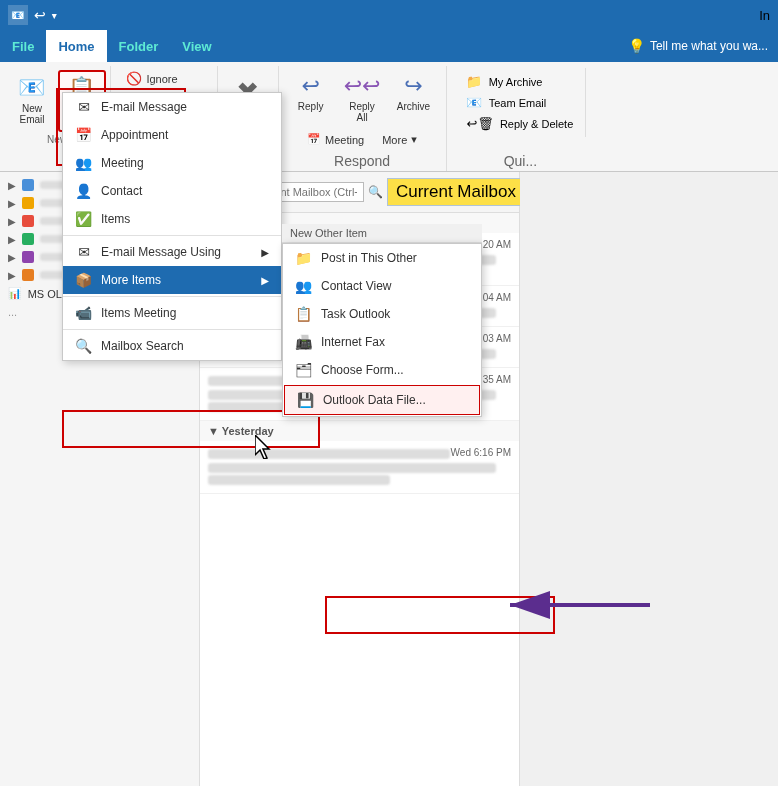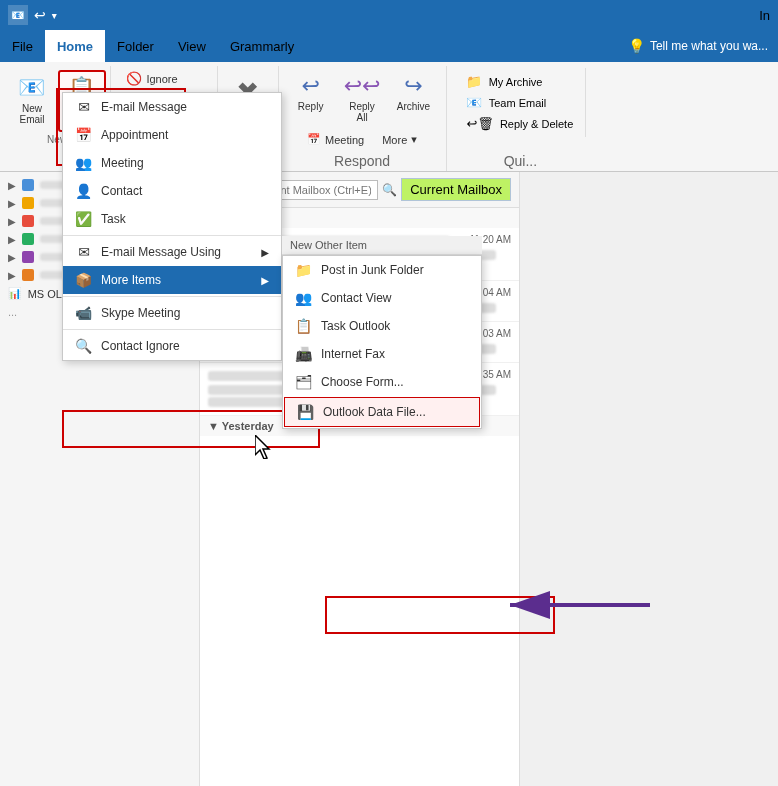--- a/index.html
+++ b/index.html
@@ -24,24 +24,25 @@
     .menu-bar {
       background: #1e6bb0;
       height: 32px;
       display: flex;
       align-items: stretch;
     }
     .menu-item {
       padding: 0 12px;
       display: flex;
       align-items: center;
-      color: #000000;
+      color: #5eead4;
       font-size: 13px;
       cursor: pointer;
       white-space: nowrap;
+      font-weight: bold;
     }
     .menu-item.active { background: white; color: #1e6bb0; font-weight: 600; }
     .menu-tell {
       margin-left: auto;
       display: flex;
       align-items: center;
       color: white;
       padding: 0 10px;
       font-size: 12px;
       gap: 4px;
@@ -196,21 +197,21 @@
 
     
     .dropdown-overlay {
       position: absolute;
       top: 92px;
       left: 62px;
       z-index: 200;
     }
     .submenu-overlay {
       position: absolute;
-      top: 236px;
+      top: 224px;
       left: 282px;
       z-index: 201;
     }
 
     
     .sidebar {
       width: 200px;
       background: #f5f5f5;
       border-right: 1px solid #ddd;
       overflow-y: auto;
@@ -248,23 +249,23 @@
       flex: 1;
       border: 1px solid #bbb;
       padding: 3px 6px;
       font-size: 11px;
       color: #999;
       background: white;
     }
     .search-icon { font-size: 12px; color: #666; }
     .current-mailbox-btn {
       padding: 3px 8px;
-      background: #bef264;
+      background: #fde047;
       border: 1px solid #b0c4d8;
-      font-size: 13px;
+      font-size: 17px;
       cursor: pointer;
       white-space: nowrap;
     }
 
     .filter-bar {
       display: flex;
       align-items: center;
       padding: 4px 8px;
       border-bottom: 1px solid #eee;
       gap: 8px;
@@ -329,21 +330,20 @@
     <span class="title-bar-dropdown">▾</span>
   </div>
   <div class="title-bar-right">In</div>
 </div>
 
 <div class="menu-bar">
   <div class="menu-item">File</div>
   <div class="menu-item active">Home</div>
   <div class="menu-item">Folder</div>
   <div class="menu-item">View</div>
-  <div class="menu-item">Grammarly</div>
   <div class="menu-tell">
     <span class="bulb-icon">💡</span>
     <span>Tell me what you wa...</span>
   </div>
 </div>
 
 <div class="ribbon" style="position:relative;">
 
   <div class="new-email-section">
     <div class="new-email-top">
@@ -446,52 +446,52 @@
     <div class="dropdown-item">
       <span class="dropdown-icon">👥</span>
       <span>Meeting</span>
     </div>
     <div class="dropdown-item">
       <span class="dropdown-icon">👤</span>
       <span>Contact</span>
     </div>
     <div class="dropdown-item">
       <span class="dropdown-icon">✅</span>
-      <span>Task</span>
+      <span>Items</span>
     </div>
     <div class="dropdown-separator"></div>
     <div class="dropdown-item">
       <span class="dropdown-icon">✉</span>
       <span>E-mail Message Using</span>
       <span class="dropdown-arrow">▶</span>
     </div>
     <div class="dropdown-item highlighted" style="background:#1e6bb0;color:white;">
       <span class="dropdown-icon">📦</span>
       <span>More Items</span>
       <span class="dropdown-arrow">▶</span>
     </div>
     <div class="dropdown-separator"></div>
     <div class="dropdown-item">
       <span class="dropdown-icon">📹</span>
-      <span>Skype Meeting</span>
+      <span>Items Meeting</span>
     </div>
     <div class="dropdown-separator"></div>
     <div class="dropdown-item">
       <span class="dropdown-icon">🔍</span>
-      <span>Contact Ignore</span>
+      <span>Mailbox Search</span>
     </div>
   </div>
 </div>
 
 <div class="submenu-overlay">
   <div style="background:#f0f0f0;padding:3px 8px;font-size:11px;color:#555;border-bottom:1px solid #ddd;">New Other Item</div>
   <div class="more-items-submenu" style="position:relative;top:0;left:0;box-shadow:2px 2px 8px rgba(0,0,0,0.2);">
     <div class="dropdown-item">
       <span class="dropdown-icon">📁</span>
-      <span>Post in Junk Folder</span>
+      <span>Post in This Other</span>
     </div>
     <div class="dropdown-item">
       <span class="dropdown-icon">👥</span>
       <span>Contact View</span>
     </div>
     <div class="dropdown-item">
       <span class="dropdown-icon">📋</span>
       <span>Task Outlook</span>
     </div>
     <div class="dropdown-item">
@@ -604,20 +604,28 @@
       <div class="email-sender-row">
         <div class="blur-line medium"></div>
         <span class="email-time">8:35 AM</span>
       </div>
       <div class="blur-line long"></div>
       <div class="blur-line short"></div>
     </div>
 
     <div class="date-group">▼ Yesterday</div>
 
+    <div class="email-item">
+      <div class="email-sender-row">
+        <div class="blur-line medium"></div>
+        <span class="email-time">Wed 6:16 PM</span>
+      </div>
+      <div class="blur-line long"></div>
+      <div class="blur-line short"></div>
+    </div>
   </div>
 
   <div style="flex:1;background:#f0f0f0;"></div>
 </div>
 
 <div class="highlight-box" style="top:88px;left:56px;width:130px;height:78px;"></div>
 <div class="highlight-box" style="top:410px;left:62px;width:258px;height:38px;"></div>
 <div class="highlight-box" style="top:596px;left:325px;width:230px;height:38px;"></div>
 
 <div class="cursor" style="top:435px;left:255px;">

